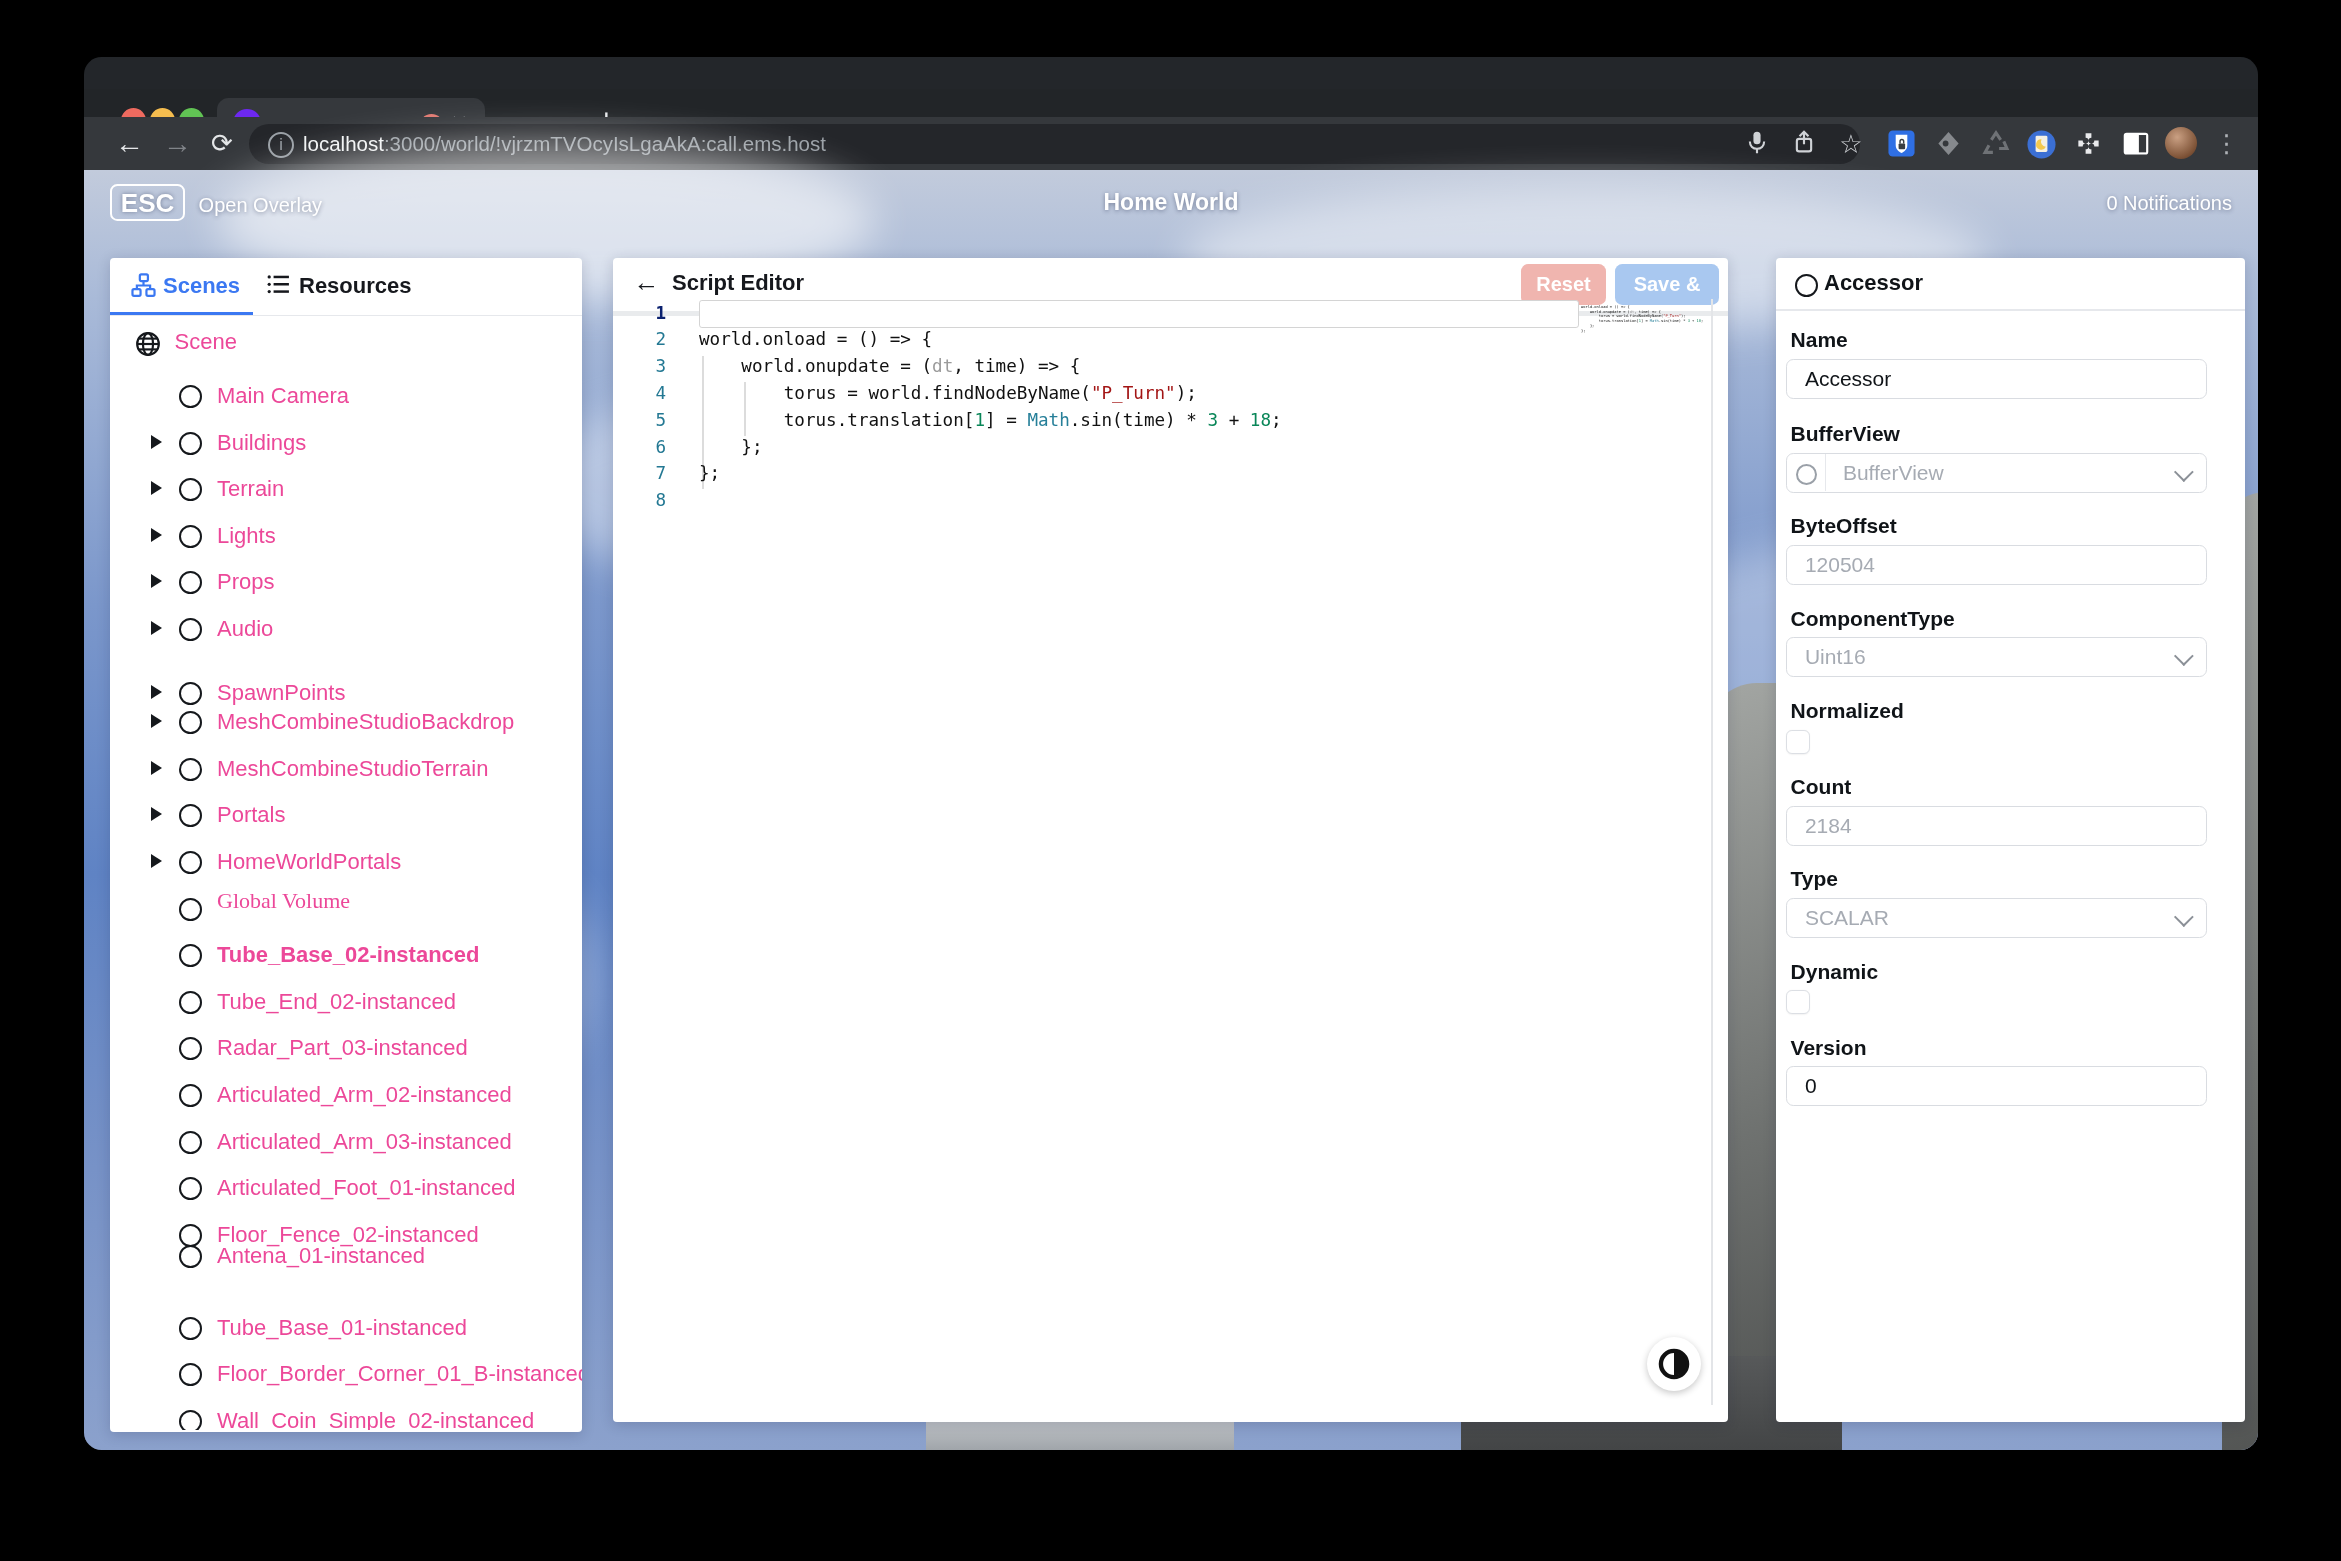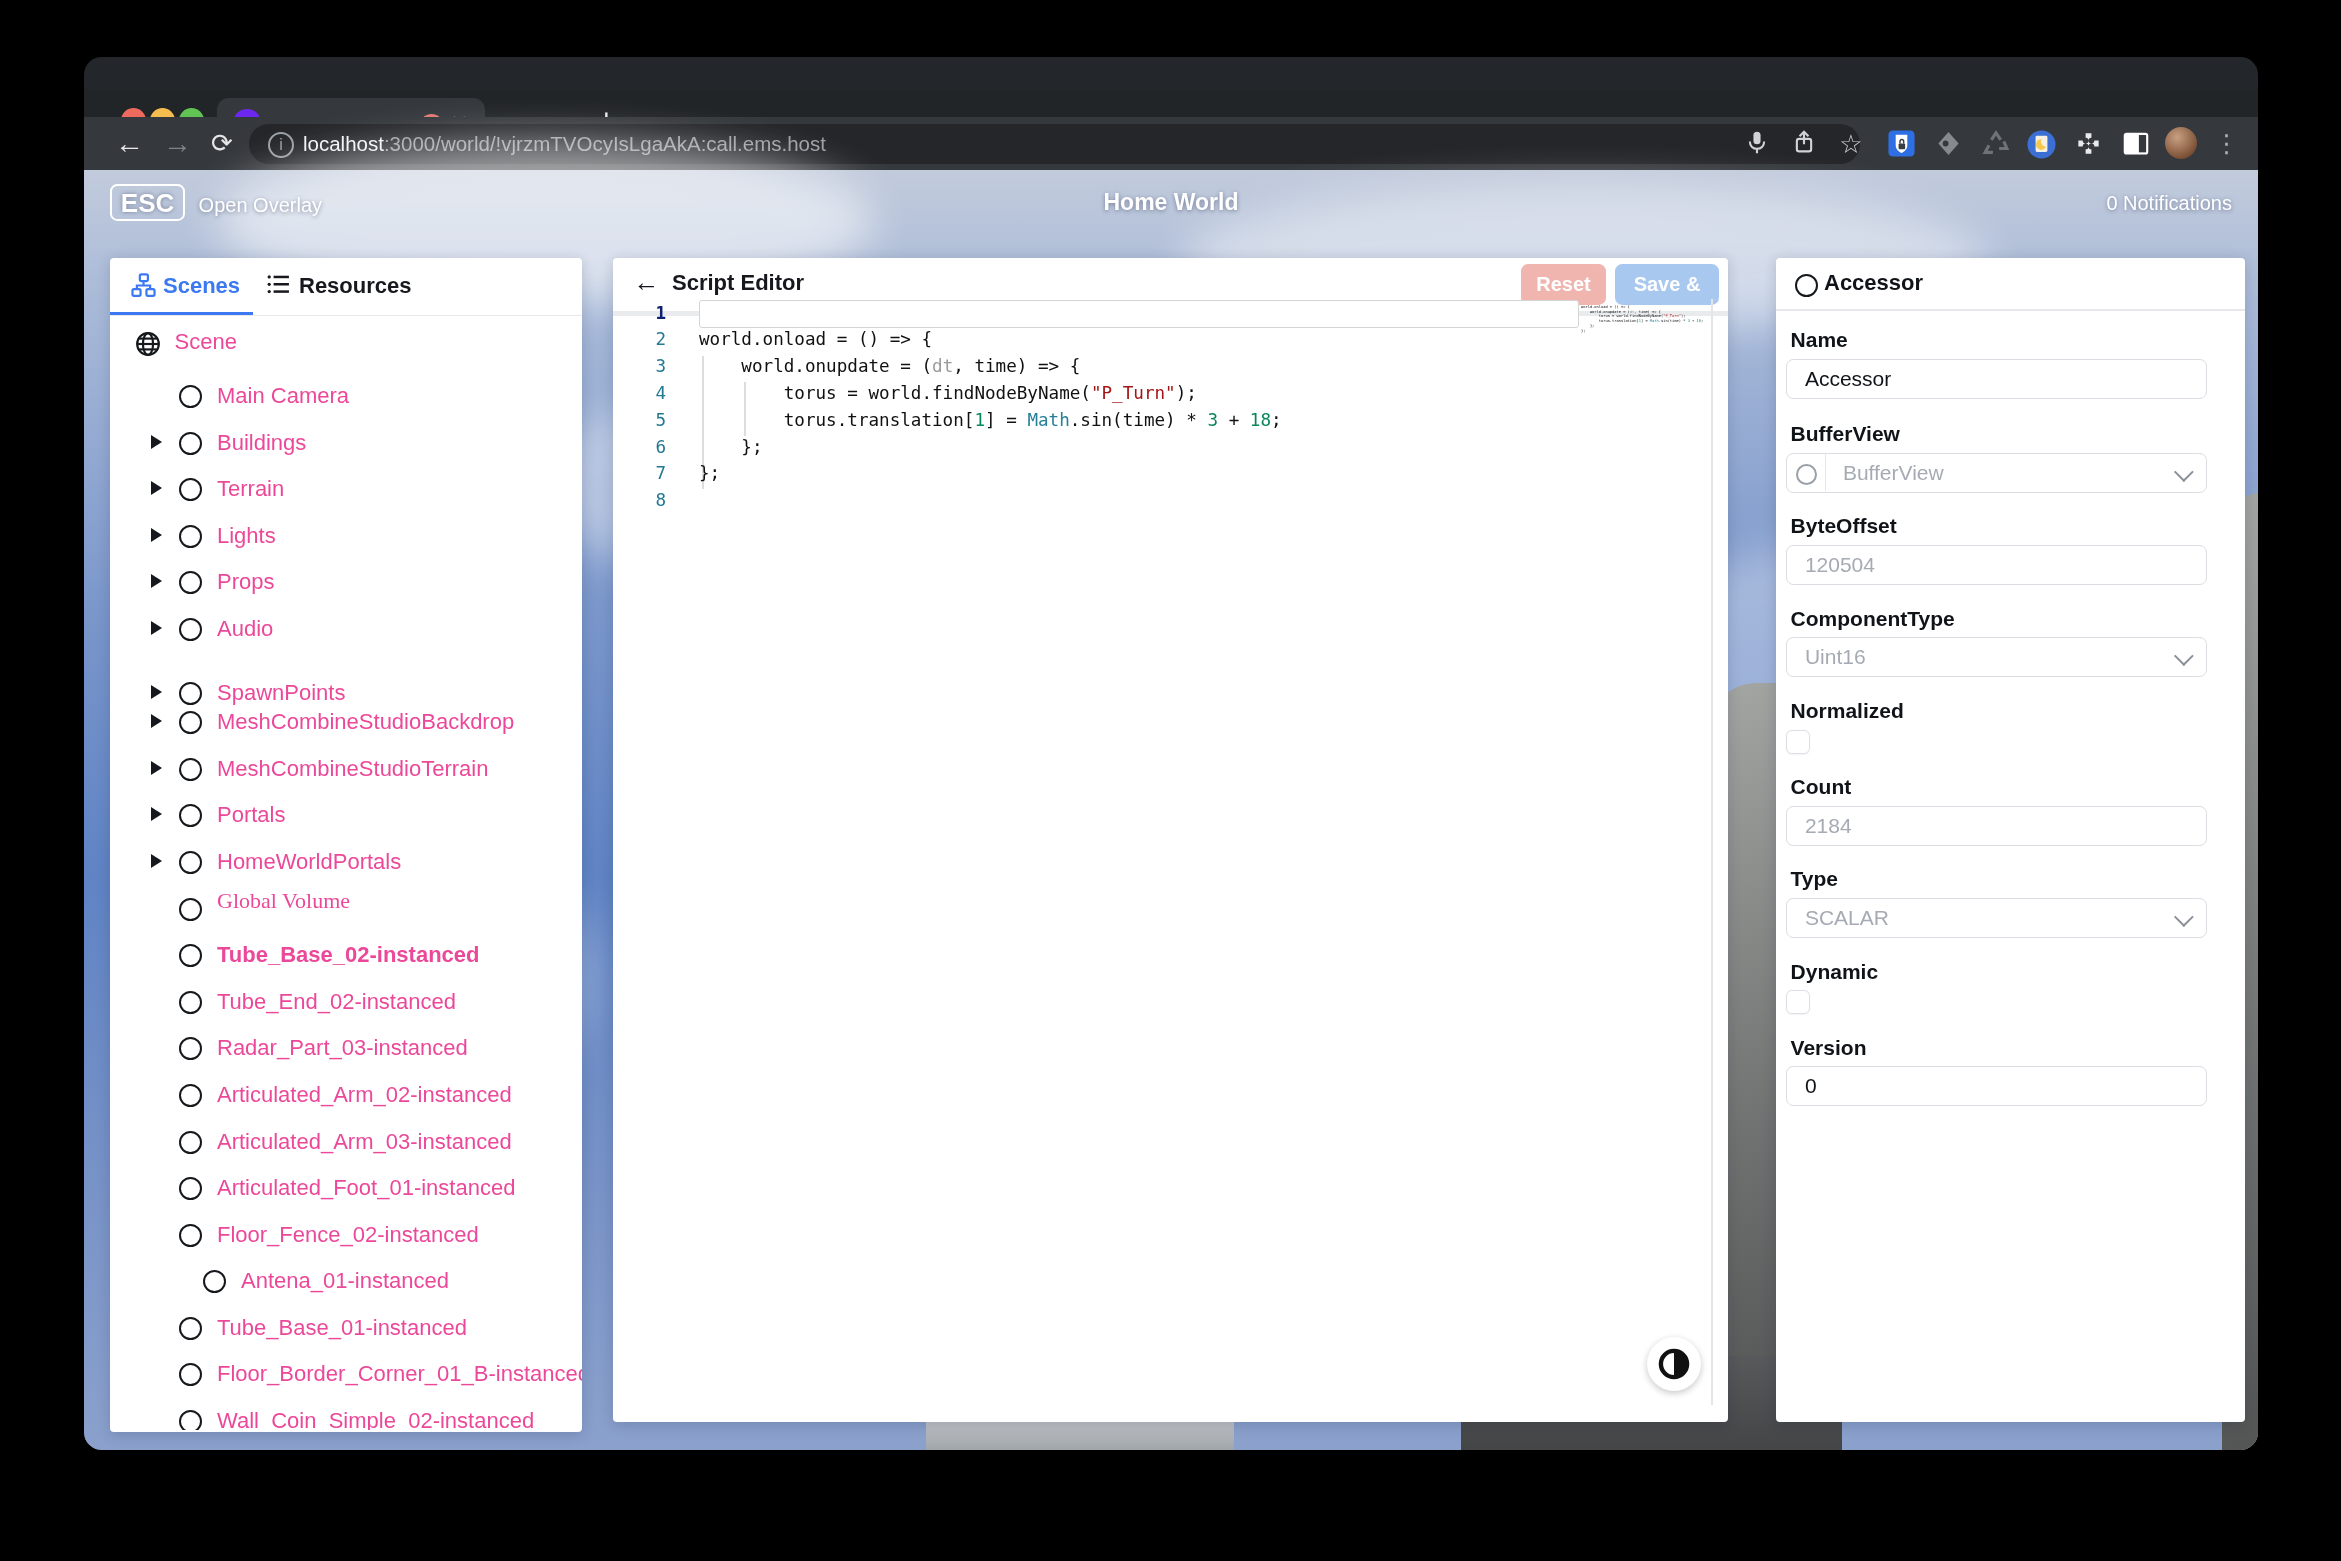--- a/index.html
+++ b/index.html
@@ -285,21 +285,21 @@
               <div class="r treelabel" style="left: 107px; top: 8px;">Articulated_Arm_03-instanced</div>
             </div>
             <div class="r" style="left: 0px; top: 792px; width: 100%; height: 45px;">
               <div class="r circ" style="left: 69px; top: 9.5px; width: 19px; height: 19px;"></div>
               <div class="r treelabel" style="left: 107px; top: 8px;">Articulated_Foot_01-instanced</div>
             </div>
             <div class="r" style="left: 0px; top: 839px; width: 100%; height: 45px;">
               <div class="r circ" style="left: 69px; top: 9.5px; width: 19px; height: 19px;"></div>
               <div class="r treelabel" style="left: 107px; top: 8px;">Floor_Fence_02-instanced</div>
             </div>
-            <div class="r" style="left: 0px; top: 885px; width: 100%; height: 45px; margin-left: 24px;">
+            <div class="r" style="left: 0px; top: 860px; width: 100%; height: 45px;">
               <div class="r circ" style="left: 69px; top: 9.5px; width: 19px; height: 19px;"></div>
               <div class="r treelabel" style="left: 107px; top: 8px;">Antena_01-instanced</div>
             </div>
             <div class="r" style="left: 0px; top: 932px; width: 100%; height: 45px;">
               <div class="r circ" style="left: 69px; top: 9.5px; width: 19px; height: 19px;"></div>
               <div class="r treelabel" style="left: 107px; top: 8px;">Tube_Base_01-instanced</div>
             </div>
             <div class="r" style="left: 0px; top: 978px; width: 100%; height: 45px;">
               <div class="r circ" style="left: 69px; top: 9.5px; width: 19px; height: 19px;"></div>
               <div class="r treelabel" style="left: 107px; top: 8px;">Floor_Border_Corner_01_B-instanced</div>

